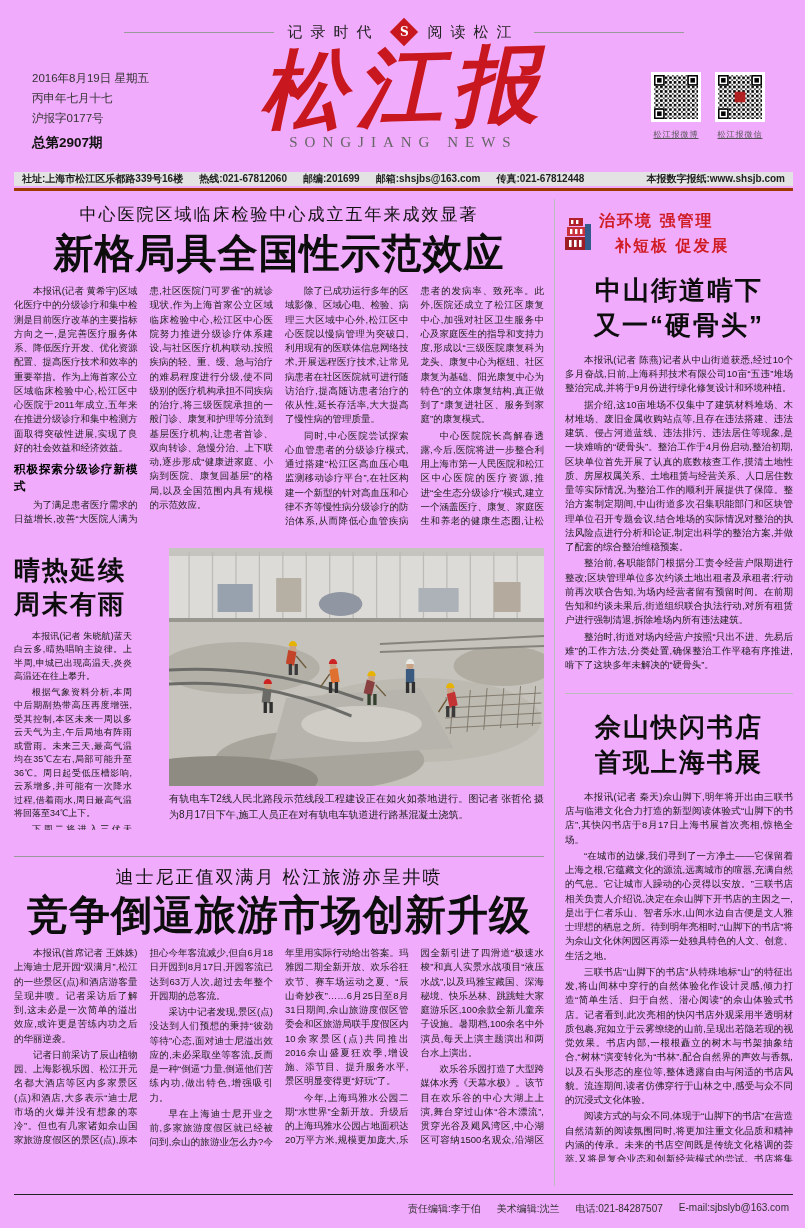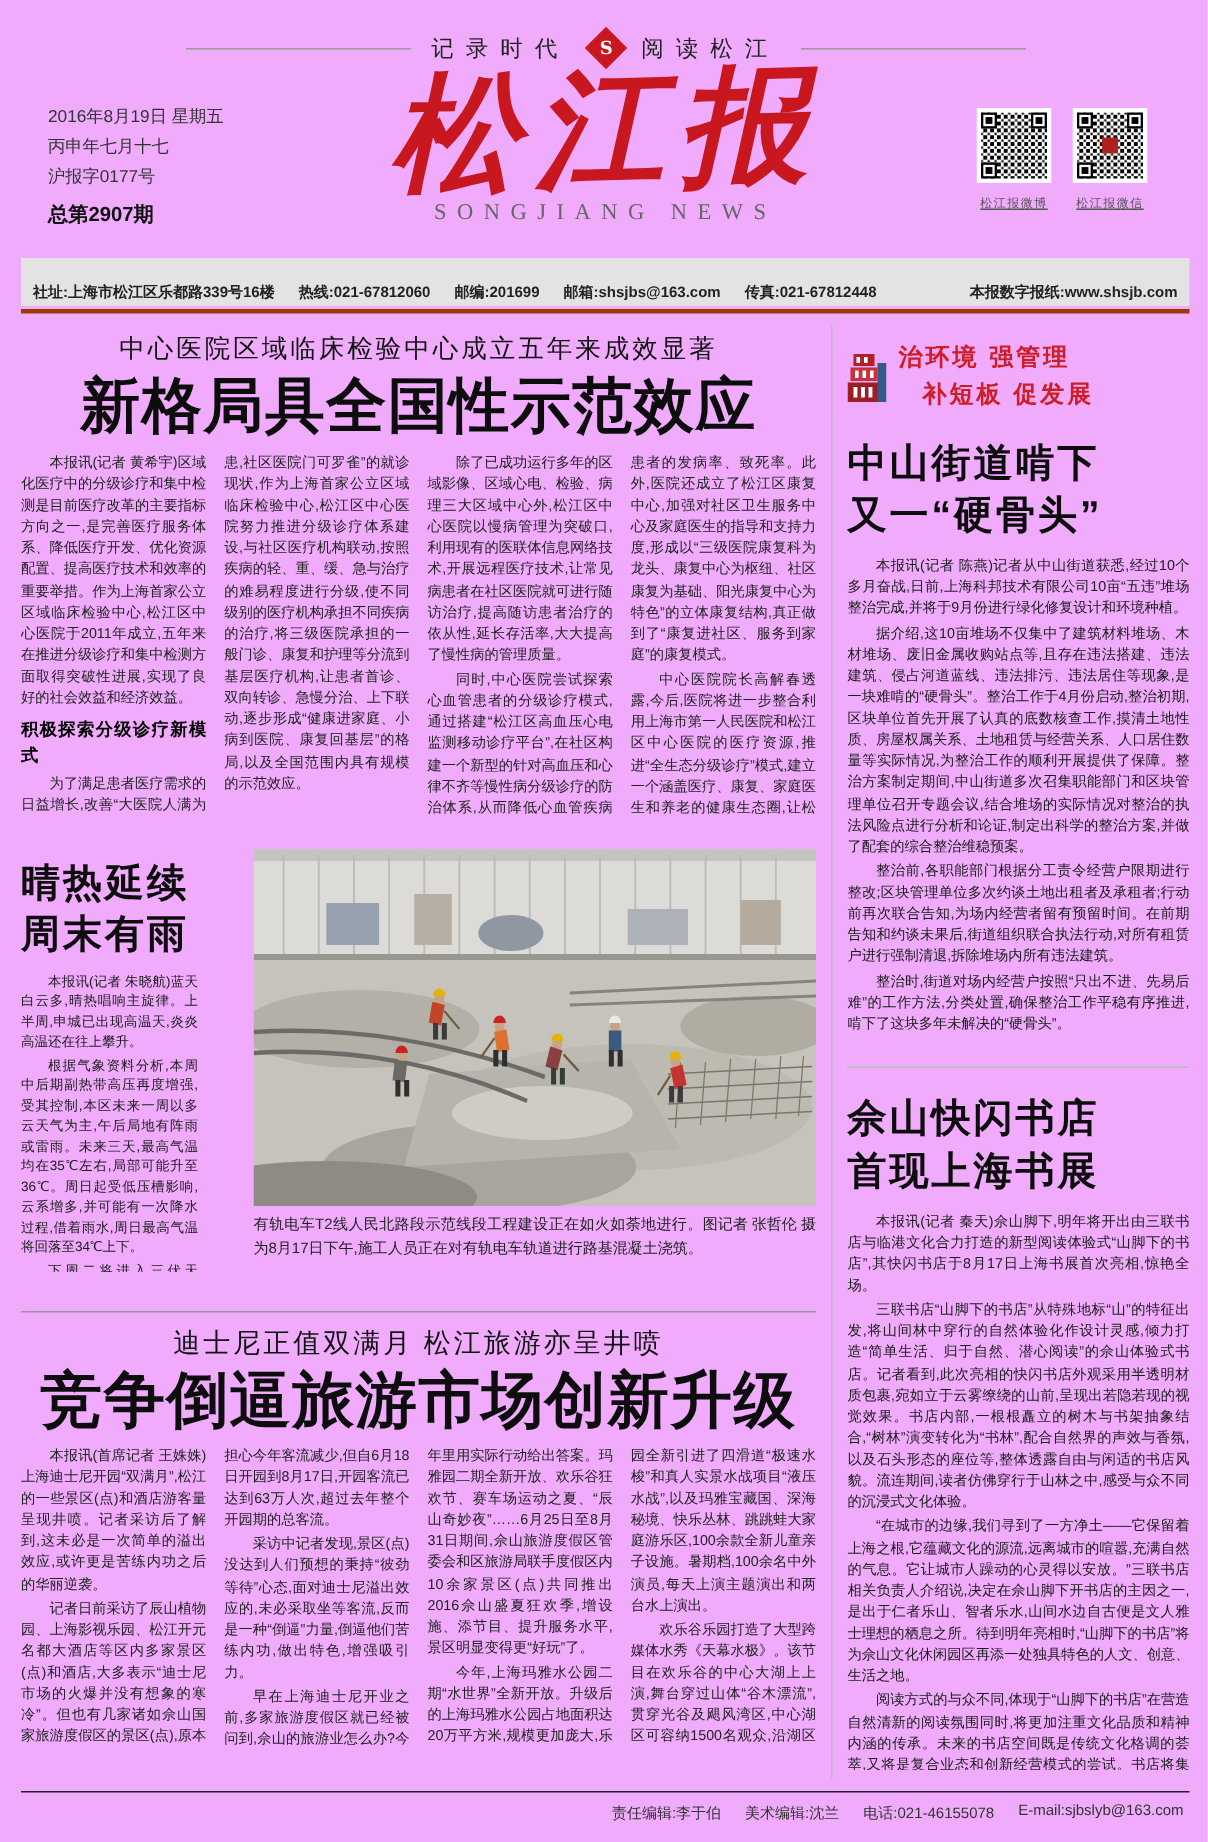--- a/index.html
+++ b/index.html
@@ -19,22 +19,22 @@
   .date-block .issue { font-weight:bold; font-size:13.5px; color:#111; margin-top:3px; }
   .title-wrap { position:absolute; left:50%; top:34px; transform:translateX(-50%); text-align:center; width:420px; }
   .paper-title { font-family:"DejaVu Serif", serif; font-weight:900; font-style:italic;
                  font-size:86px; line-height:1.0; color:#c8171e; letter-spacing:10px; transform:rotate(-1.5deg); }
   .paper-sub { font-size:15px; letter-spacing:7px; color:#666; margin-top:4px; font-family:"Liberation Serif", serif; }
   .qr-block { position:absolute; right:28px; top:62px; display:flex; gap:14px; }
   .qr-item { text-align:center; }
   .qr-item .lbl { font-size:8px; color:#555; margin-top:3px; letter-spacing:1px;text-decoration:underline; }
 
   
-  .info-bar { flex:none; background:#e3e3e3; height:14px; display:flex; 
-              font-size:10px; color:#222; padding:16px 8px; gap:16px; font-weight:bold; }
+  .info-bar { flex:none; background:#e3e3e3; height:14px; display:flex; align-items:center;
+              font-size:10px; color:#222; padding:4px 8px; gap:16px; font-weight:bold; }
   .info-bar .spacer { flex:1; }
   .rule-red { flex:none; height:3px; background:#9a3a00; margin-top:2px; }
 
   
   .content { flex:1; display:flex; margin-top:8px; min-height:0; }
   .left-area { width:540px; flex:none; padding-right:10px; display:flex; flex-direction:column; }
   .right-col { flex:1; border-left:1px solid #bbb; padding-left:10px; display:flex; flex-direction:column; }
 
   .kicker { text-align:center; font-size:17px; color:#111; letter-spacing:2px; margin-top:4px; }
   .headline-xl { text-align:center; font-size:40px; font-weight:900; color:#0d0d0d; letter-spacing:1px; line-height:1.15; margin:4px 0 8px; }
@@ -57,21 +57,21 @@
   .kicker2 { text-align:center; font-size:18px; letter-spacing:2px; margin-top:8px; color:#111; }
   .headline-xl2 { text-align:center; font-size:41px; font-weight:900; letter-spacing:1px; line-height:1.1; margin:4px 0 8px; color:#0d0d0d; }
   .body-cols4b { column-count:4; column-gap:12px; column-fill:auto; height:214px; overflow:hidden;
                  font-size:9.5px; line-height:1.5; text-align:justify; color:#222; }
   .body-cols4b p { text-indent:2em; margin-bottom:2px; }
 
   
   .badge-row { display:flex; align-items:center; gap:8px; margin-top:10px; }
   .badge-text { color:#d01c24; font-weight:900; font-size:16px; line-height:1.55; letter-spacing:2px; }
   .badge-text .l2 { padding-left:16px; }
-  .rc-headline { text-align:left; font-size:26px; font-weight:900; line-height:1.35; letter-spacing:2px; color:#0d0d0d; margin:14px 0 10px; }
+  .rc-headline { text-align:center; font-size:26px; font-weight:900; line-height:1.35; letter-spacing:2px; color:#0d0d0d; margin:14px 0 10px; }
   .rc-body { font-size:9.5px; line-height:1.5; text-align:justify; overflow:hidden; }
   .rc-body p { text-indent:2em; margin-bottom:2px; }
   .rc-body-1 { height:330px; }
   .rc-divider { border-top:1px solid #bbb; margin:10px 0 2px; }
   .rc-body-2 { height:372px; }
 
   
   .footer { flex:none; border-top:1.5px solid #222; margin-top:8px; padding:7px 4px 12px;
             display:flex; justify-content:flex-end; gap:16px; font-size:10px; color:#333; }
 </style>
@@ -352,29 +352,29 @@
 
       <div class="rc-divider"></div>
 
       <div>
         <div class="rc-headline">
           <span>佘山快闪书店</span><br>
           <span>首现上海书展</span>
         </div>
         <div class="rc-body rc-body-2">
           <p>本报讯(记者 秦天)佘山脚下,明年将开出由三联书店与临港文化合力打造的新型阅读体验式“山脚下的书店”,其快闪书店于8月17日上海书展首次亮相,惊艳全场。</p>
+          <p>“在城市的边缘,我们寻到了一方净土——它保留着上海之根,它蕴藏文化的源流,远离城市的喧嚣,充满自然的气息。它让城市人躁动的心灵得以安放。”三联书店相关负责人介绍说,决定在佘山脚下开书店的主因之一,是出于仁者乐山、智者乐水,山间水边自古便是文人雅士理想的栖息之所。待到明年亮相时,“山脚下的书店”将为佘山文化休闲园区再添一处独具特色的人文、创意、生活之地。</p>
           <p>三联书店“山脚下的书店”从特殊地标“山”的特征出发,将山间林中穿行的自然体验化作设计灵感,倾力打造“简单生活、归于自然、潜心阅读”的佘山体验式书店。记者看到,此次亮相的快闪书店外观采用半透明材质包裹,宛如立于云雾缭绕的山前,呈现出若隐若现的视觉效果。书店内部,一根根矗立的树木与书架抽象结合,“树林”演变转化为“书林”,配合自然界的声效与香氛,以及石头形态的座位等,整体透露自由与闲适的书店风貌。流连期间,读者仿佛穿行于山林之中,感受与众不同的沉浸式文化体验。</p>
-          <p>“在城市的边缘,我们寻到了一方净土——它保留着上海之根,它蕴藏文化的源流,远离城市的喧嚣,充满自然的气息。它让城市人躁动的心灵得以安放。”三联书店相关负责人介绍说,决定在佘山脚下开书店的主因之一,是出于仁者乐山、智者乐水,山间水边自古便是文人雅士理想的栖息之所。待到明年亮相时,“山脚下的书店”将为佘山文化休闲园区再添一处独具特色的人文、创意、生活之地。</p>
           <p>阅读方式的与众不同,体现于“山脚下的书店”在营造自然清新的阅读氛围同时,将更加注重文化品质和精神内涵的传承。未来的书店空间既是传统文化格调的荟萃,又将是复合业态和创新经营模式的尝试。书店将集合书籍、电影、音乐、咖啡和特色文创产品,提供众多活动和独一无二的服务。</p>
 
         </div>
       </div>
     </div>
   </div>
 
   <div class="footer">
     <span>责任编辑:李于伯</span>
     <span>美术编辑:沈兰</span>
-    <span>电话:021-46155078</span>
+    <span>电话:021-84287507</span>
     <span>E-mail:sjbslyb@163.com</span>
   </div>
 
 </div>
 
 </body></html>

